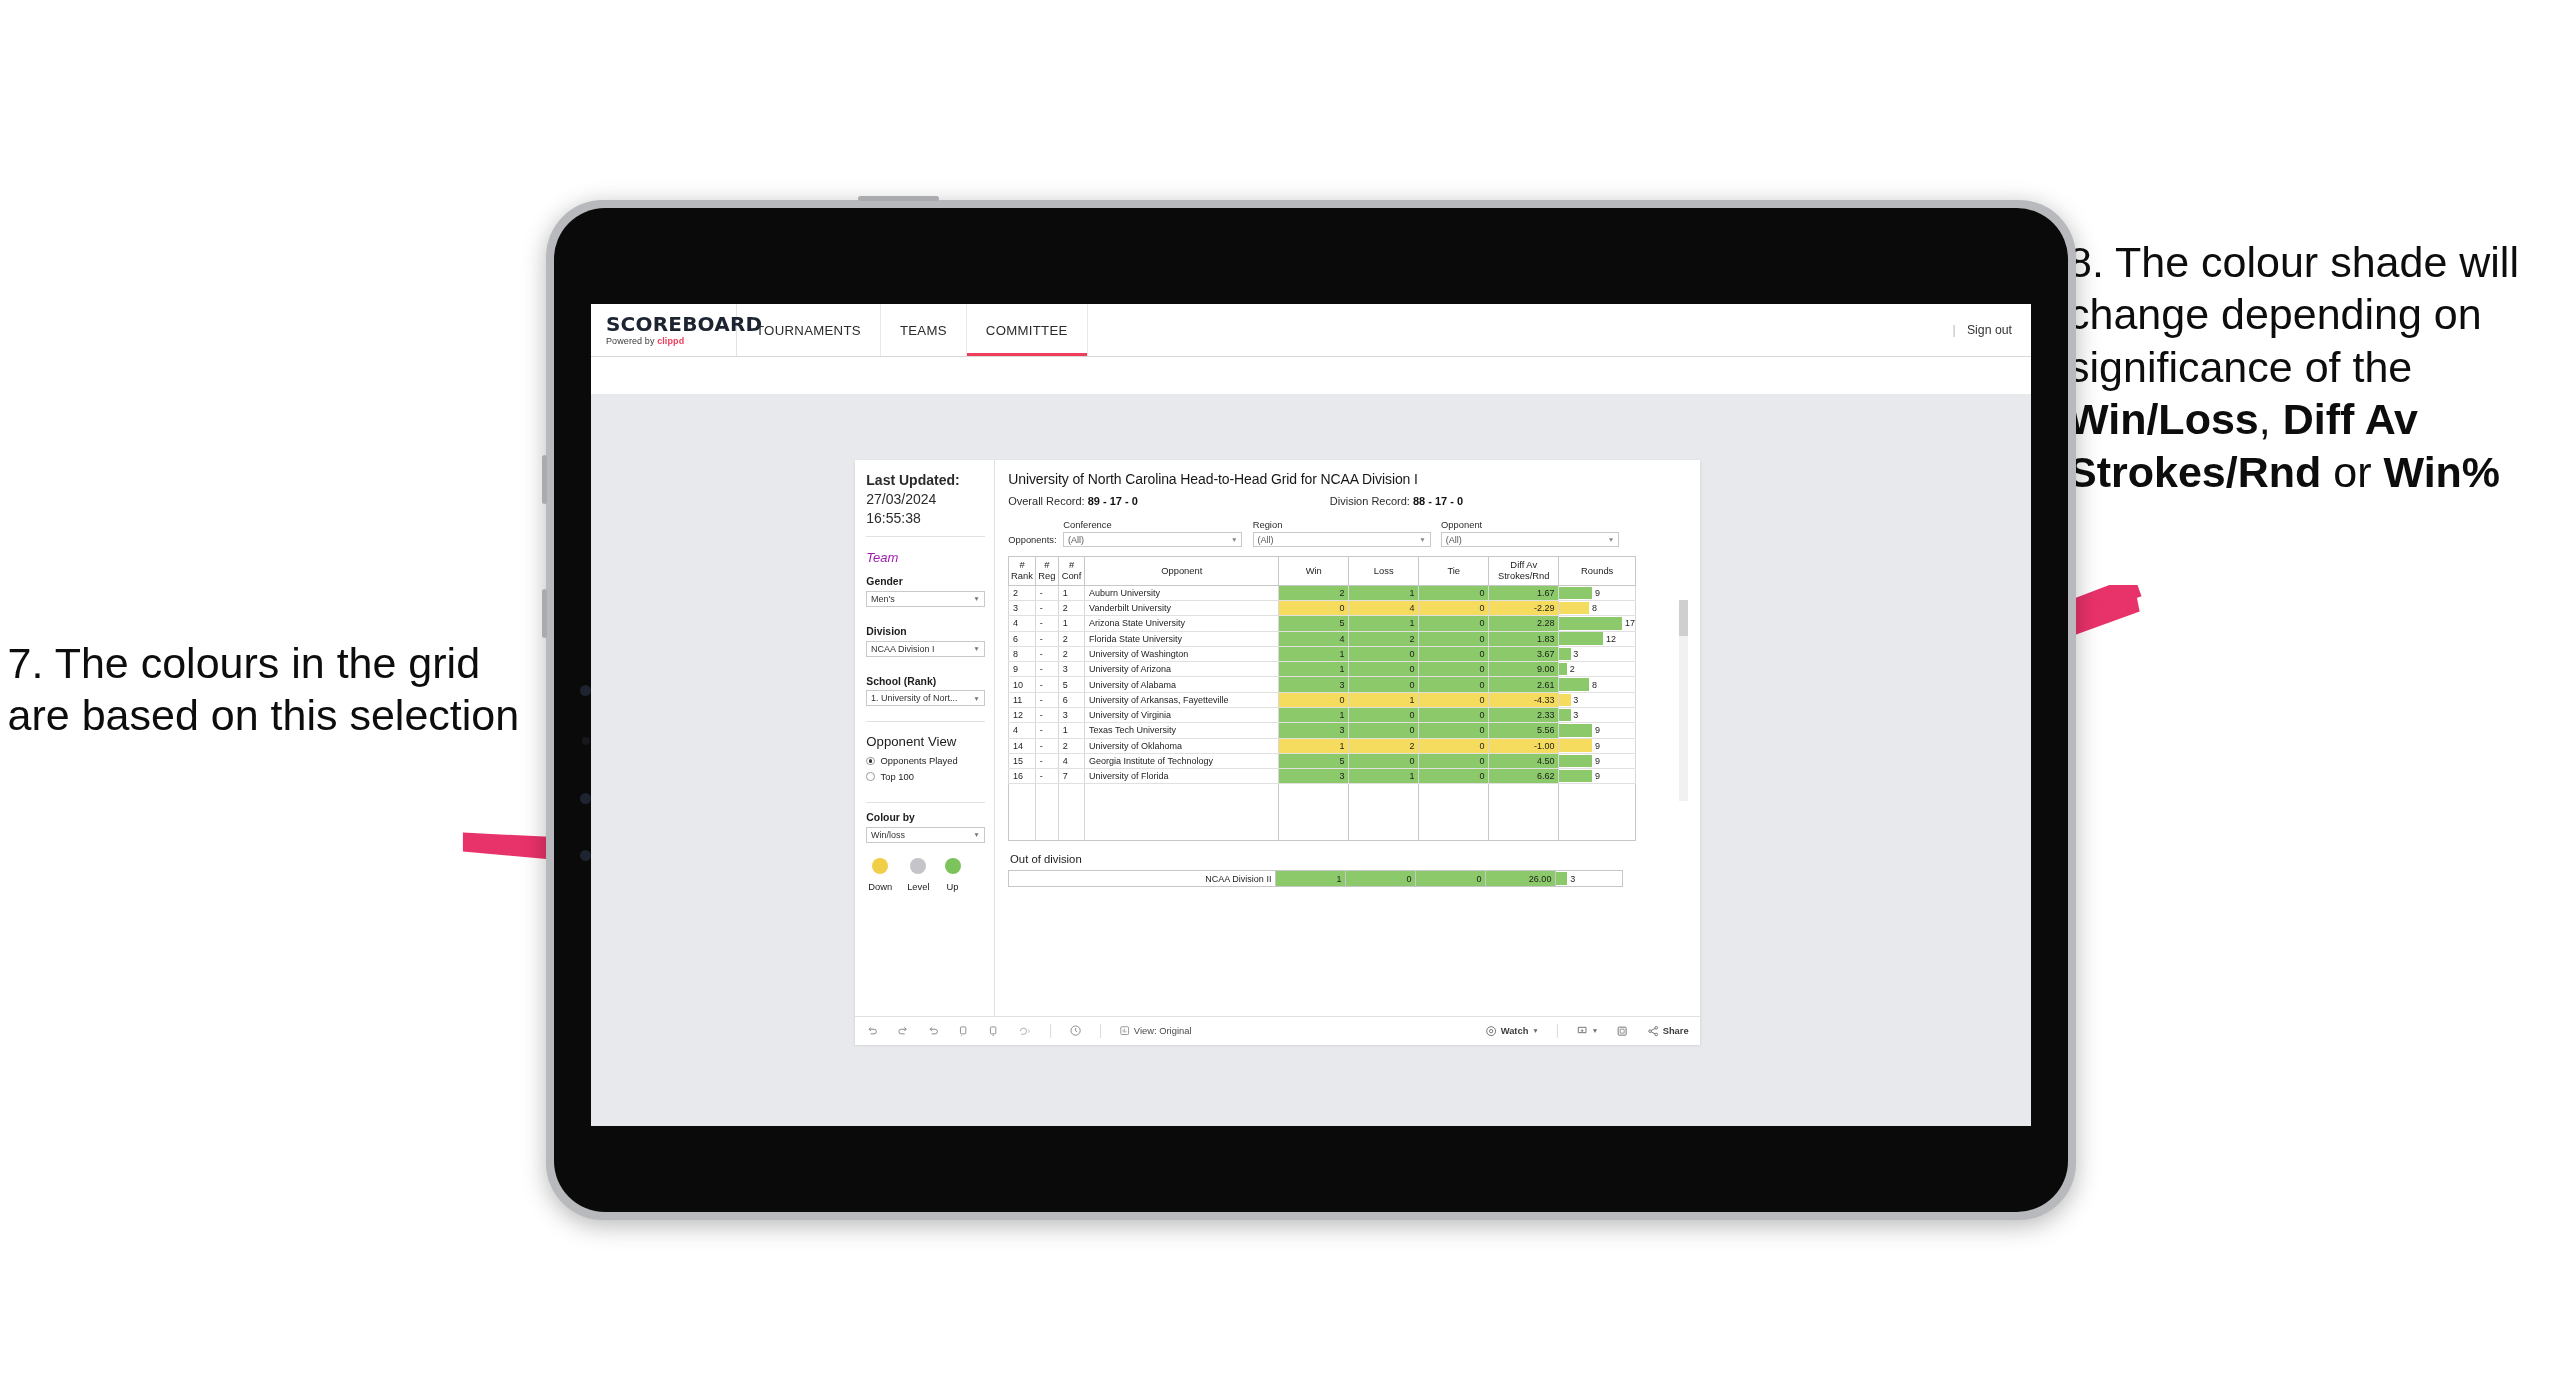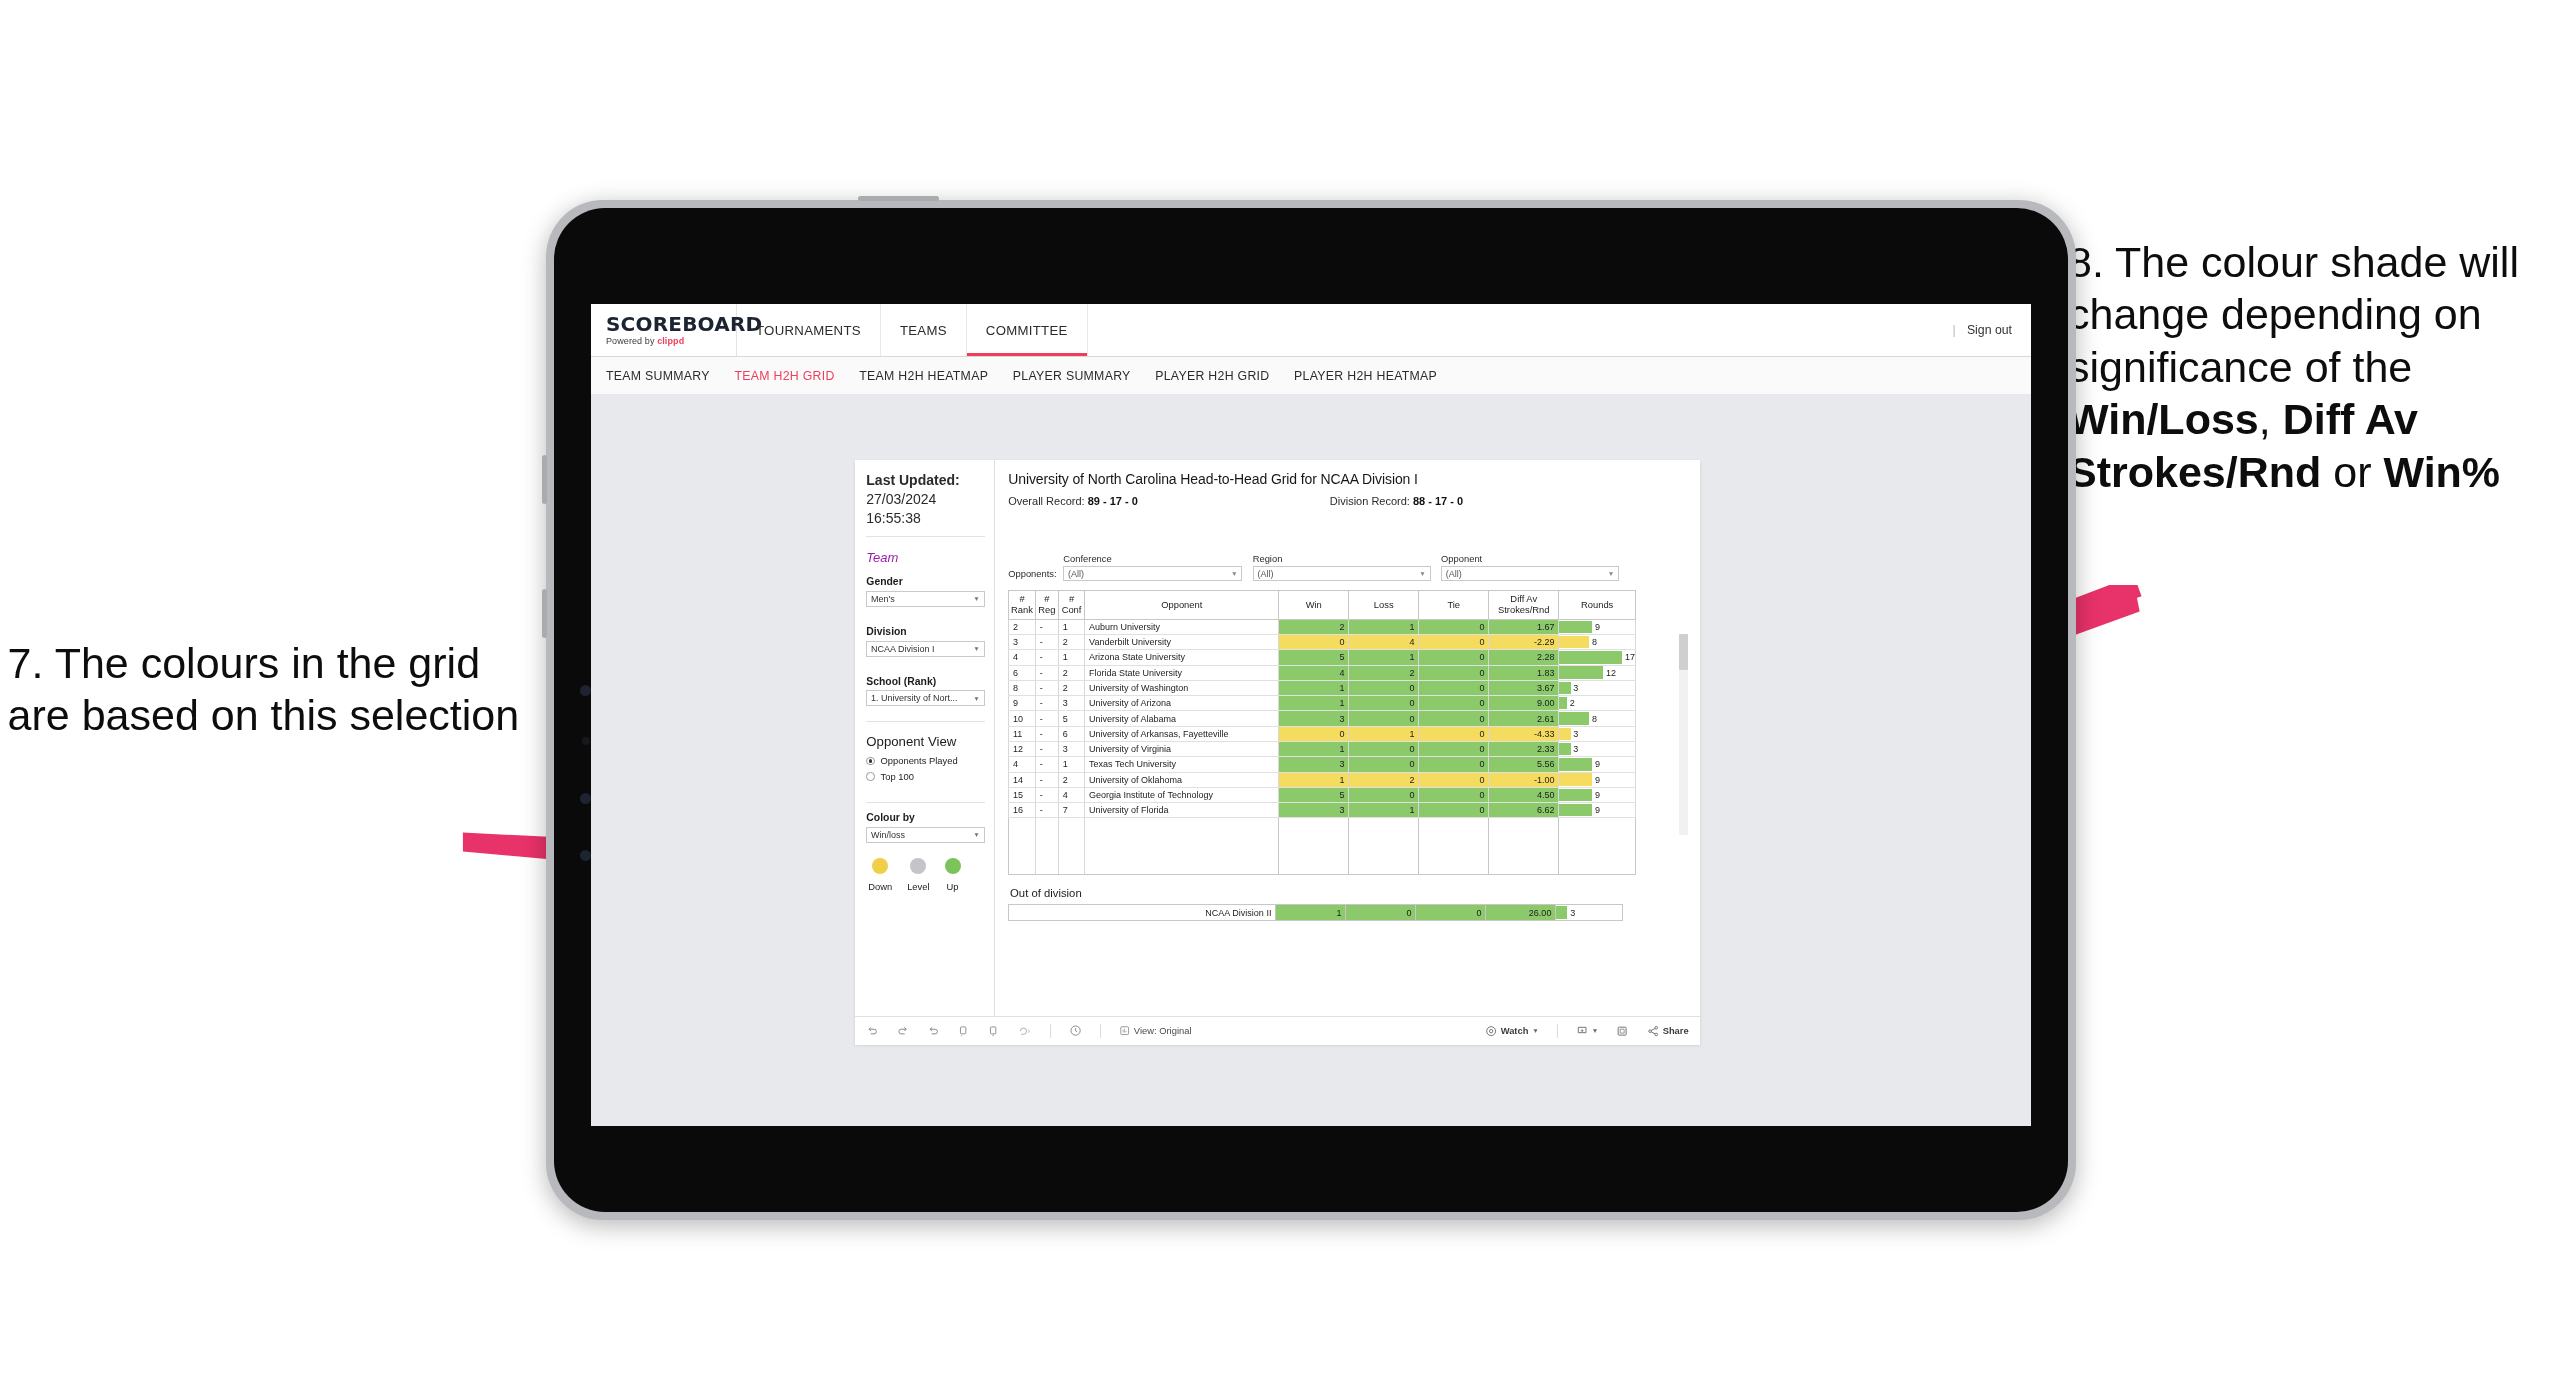--- a/index.html
+++ b/index.html
@@ -76,21 +76,21 @@
   .lgt{font-size:9.4px;color:#222;}
 
   
   .mpane{flex:1;padding:11.3px 13.2px 0 13.2px;box-sizing:border-box;overflow:hidden;}
   .vtitle{font-size:14px;color:#171717;margin-bottom:7.6px;letter-spacing:-0.1px;}
   .recrow{display:flex;font-size:11px;color:#2b2b2b;margin-bottom:12.3px;}
   .recrow b{font-weight:700;color:#111;}
   .recrow .r2{margin-left:192px;}
   .filters{display:flex;align-items:flex-end;margin-bottom:9.4px;}
   .oplbl{font-size:9.4px;color:#2b2b2b;padding-bottom:1.9px;margin-right:6.6px;}
-  .fcol{margin-right:10.4px;margin-top:34px;}
+  .fcol{margin-right:10.4px;}
   .fcol .cl{font-size:9.4px;color:#2b2b2b;margin-bottom:1.9px;}
   .fcol .cs{height:15px;border:0.9px solid #c9c9c9;background:#fff;display:flex;align-items:center;
             justify-content:space-between;font-size:9px;color:#555;padding:0 3.8px;box-sizing:border-box;cursor:pointer;}
   .fcol .cs .car{font-size:6.6px;color:#888;}
   .w190{width:179px;}
   .w190b{width:178px;}
 
   
   .tblwrap{position:relative;}
   table.grid{border-collapse:collapse;font-size:9px;color:#1d1d1d;table-layout:fixed;}
@@ -158,28 +158,20 @@
       <div class="navtab">TOURNAMENTS</div>
       <div class="navtab">TEAMS</div>
       <div class="navtab active">COMMITTEE</div>
       <div class="spacer"></div>
       <div class="signout">
           <span class="bar">|</span>
           <span>Sign out</span>
         </div>
     </div>
 
-    <div class="subbar">
-      <div class="subtab">TEAM SUMMARY</div>
-      <div class="subtab active">TEAM H2H GRID</div>
-      <div class="subtab">TEAM H2H HEATMAP</div>
-      <div class="subtab">PLAYER SUMMARY</div>
-      <div class="subtab">PLAYER H2H GRID</div>
-      <div class="subtab">PLAYER H2H HEATMAP</div>
-    </div>
 
     <div class="canvas">
       <div class="viz">
         <div class="vizbody">
 
           <div class="fpane">
             <div class="lastupd"><span style="font-weight:700">Last Updated: </span><span>27/03/2024 16:55:38</span></div>
 
             <div class="fhead">Team</div>
 

